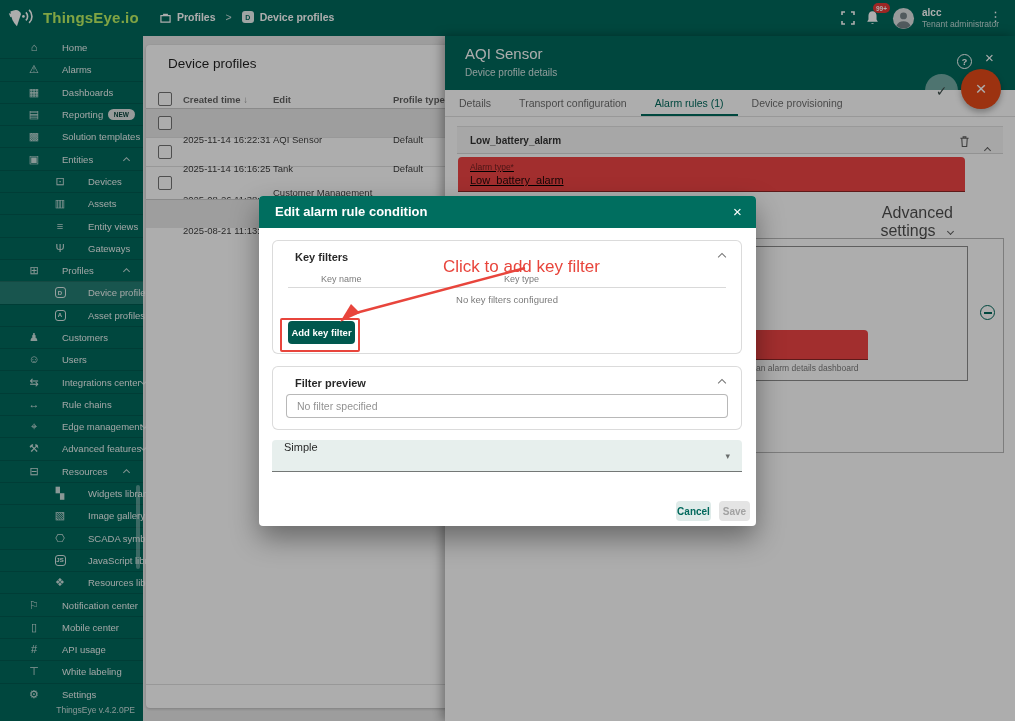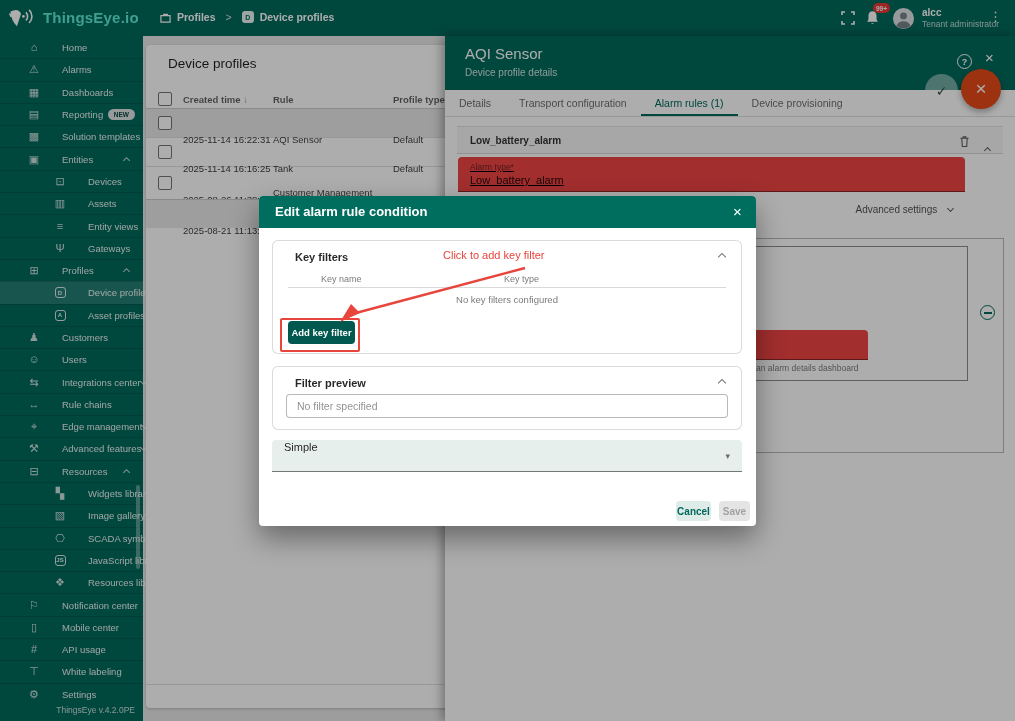--- a/index.html
+++ b/index.html
@@ -3,21 +3,21 @@
 <meta charset="utf-8">
 <style>
   * { margin:0; padding:0; box-sizing:border-box; }
   html,body { background:#555; }
   body { font-family:"Liberation Sans", sans-serif; }
   .screen { position:relative; width:1015px; height:721px; overflow:hidden; background:#e8e8e8; }
   .abs { position:absolute; }
 
   
   .appbar { position:absolute; left:0; top:0; width:1015px; height:36px; background:#00695c; display:flex; align-items:center; z-index:5; }
-  .logo-txt { color:#5eead4; font-size:15px; font-weight:700; letter-spacing:.2px; margin-left:6px; }
+  .logo-txt { color:#bef264; font-size:15px; font-weight:700; letter-spacing:.2px; margin-left:6px; }
   .crumb { display:flex; align-items:center; color:rgba(255,255,255,.95); font-size:10.5px; font-weight:600; }
   .crumb .sep { margin:0 10px; font-weight:400; color:rgba(255,255,255,.8); }
   .dp-box { width:12px; height:12px; background:rgba(255,255,255,.92); color:#00695c; border-radius:3px; font-size:7px; font-weight:700; display:flex; align-items:center; justify-content:center; margin-right:6px; }
   .topic { color:#fff; display:flex; align-items:center; }
 
   
   .sidebar { position:absolute; left:0; top:36px; width:143px; height:685px; background:#00695c; z-index:4; }
   .si { height:22.3px; display:flex; align-items:center; padding-left:26px; border-top:1px solid rgba(0,0,0,.13); color:rgba(255,255,255,.92); font-size:9.5px; font-weight:500; cursor:pointer; white-space:nowrap; }
   .si:first-child { border-top:none; }
   .si .ic { width:16px; margin-right:20px; font-size:11px; line-height:1; text-align:center; color:rgba(255,255,255,.8); flex:none; display:flex; justify-content:center; }
@@ -79,21 +79,21 @@
   .addbtn { position:absolute; left:15px; top:80px; width:67px; height:23px; background:#00584e; color:#fff; border:none; border-radius:4px; font-size:9.5px; font-weight:700; font-family:"Liberation Sans",sans-serif; }
   .fpinput { position:absolute; left:13px; top:27px; width:442px; height:24px; border:1px solid rgba(0,0,0,.28); border-radius:4px; font-size:10.5px; padding:0 10px; color:rgba(0,0,0,.8); font-family:"Liberation Sans",sans-serif; }
   .fpinput::placeholder { color:rgba(0,0,0,.45); }
   .csel { position:absolute; left:13px; top:244px; width:470px; height:32px; background:#e7efed; border-bottom:1px solid rgba(0,0,0,.5); border-radius:4px 4px 0 0; }
   .mbtn { position:absolute; top:305px; height:20px; border:none; border-radius:4px; font-size:10px; font-weight:600; font-family:"Liberation Sans",sans-serif; }
   .mbtn.cancel { left:417px; width:35px; background:#dfebe9; color:#00695c; }
   .mbtn.save { left:460px; width:31px; background:#e4e4e4; color:#a2a2a2; }
 
   
   .ann { z-index:60; }
-  .ann-text { position:absolute; left:443px; top:249px; font-size:11px; color:#e8453c; z-index:60; }
+  .ann-text { position:absolute; left:443px; top:257px; font-size:17px; color:#e8453c; z-index:60; }
   .hlrect { position:absolute; left:280px; top:318px; width:80px; height:34px; border:2.5px solid #e8453c; border-radius:2px; z-index:60; }
 </style>
 </head>
 <body>
 
 <div class="screen">
 
   <header class="appbar">
     <span class="abs" style="left:8px;top:6px;">
       <svg width="26" height="24" viewBox="0 0 32 28">
@@ -281,21 +281,21 @@
       </div>
     <div class="version">ThingsEye v.4.2.0PE</div>
     <div class="side-scroll"></div>
   </aside>
 
   <section class="card">
     <div class="card-title">Device profiles</div>
     <div class="thead">
       <span class="cb abs" style="left:12px;top:0;"></span>
       <span class="th" style="left:37px;top:2px;"><span>Created time</span> <span style="color:rgba(0,0,0,.45);">↓</span></span>
-      <span class="th" style="left:127px;top:2px;">Rule</span>
+      <span class="th" style="left:127px;top:2px;">Edit</span>
       <span class="th" style="left:247px;top:2px;">Profile type</span>
     </div>
 
     <div class="trow hl" style="top:63px;height:29px;">
       <span class="cb abs" style="left:12px;top:7px;"></span>
       <span class="td" style="left:37px;top:9px;">2025-11-14 16:22:31</span>
       <span class="td" style="left:127px;top:9px;">AQI Sensor</span>
       <span class="td" style="left:247px;top:9px;">Default</span>
     </div>
     <div class="trow" style="top:92px;height:29px;">
@@ -338,21 +338,21 @@
           </svg>
       </span>
       <span class="abs" style="left:528px;top:12px;"><span class="chv up" style="border-color:#5f5f5f;"></span></span>
     </div>
 
     <div class="ffield abs" style="left:13px;top:121px;width:507px;height:35px;">
       <div class="flabel" style="padding:5px 0 0 12px;">Alarm type*</div>
       <div class="fvalue" style="padding:2px 0 0 12px;">Low_battery_alarm</div>
     </div>
 
-    <div class="abs" style="left:380px;top:168px;width:128px;text-align:right;font-size:10px;color:rgba(0,0,0,.7);">
+    <div class="abs" style="left:380px;top:168px;width:128px;text-align:right;font-size:16px;color:rgba(0,0,0,.7);">
       <span>Advanced settings</span>
       <span class="chv down" style="border-color:#5f5f5f;display:inline-block;margin-left:8px;"></span>
     </div>
 
     <div class="abs" style="left:117px;top:202px;width:442px;height:215px;border:1px solid rgba(0,0,0,.28);"></div>
     <div class="abs" style="left:127px;top:210px;width:396px;height:135px;border:1px solid rgba(0,0,0,.45);background:#fff;"></div>
     <div class="ffield abs" style="left:195px;top:294px;width:228px;height:30px;"></div>
     <div class="abs" style="left:311px;top:327px;font-size:8.5px;color:rgba(0,0,0,.55);">an alarm details dashboard</div>
     <div class="minus-c"></div>
 

